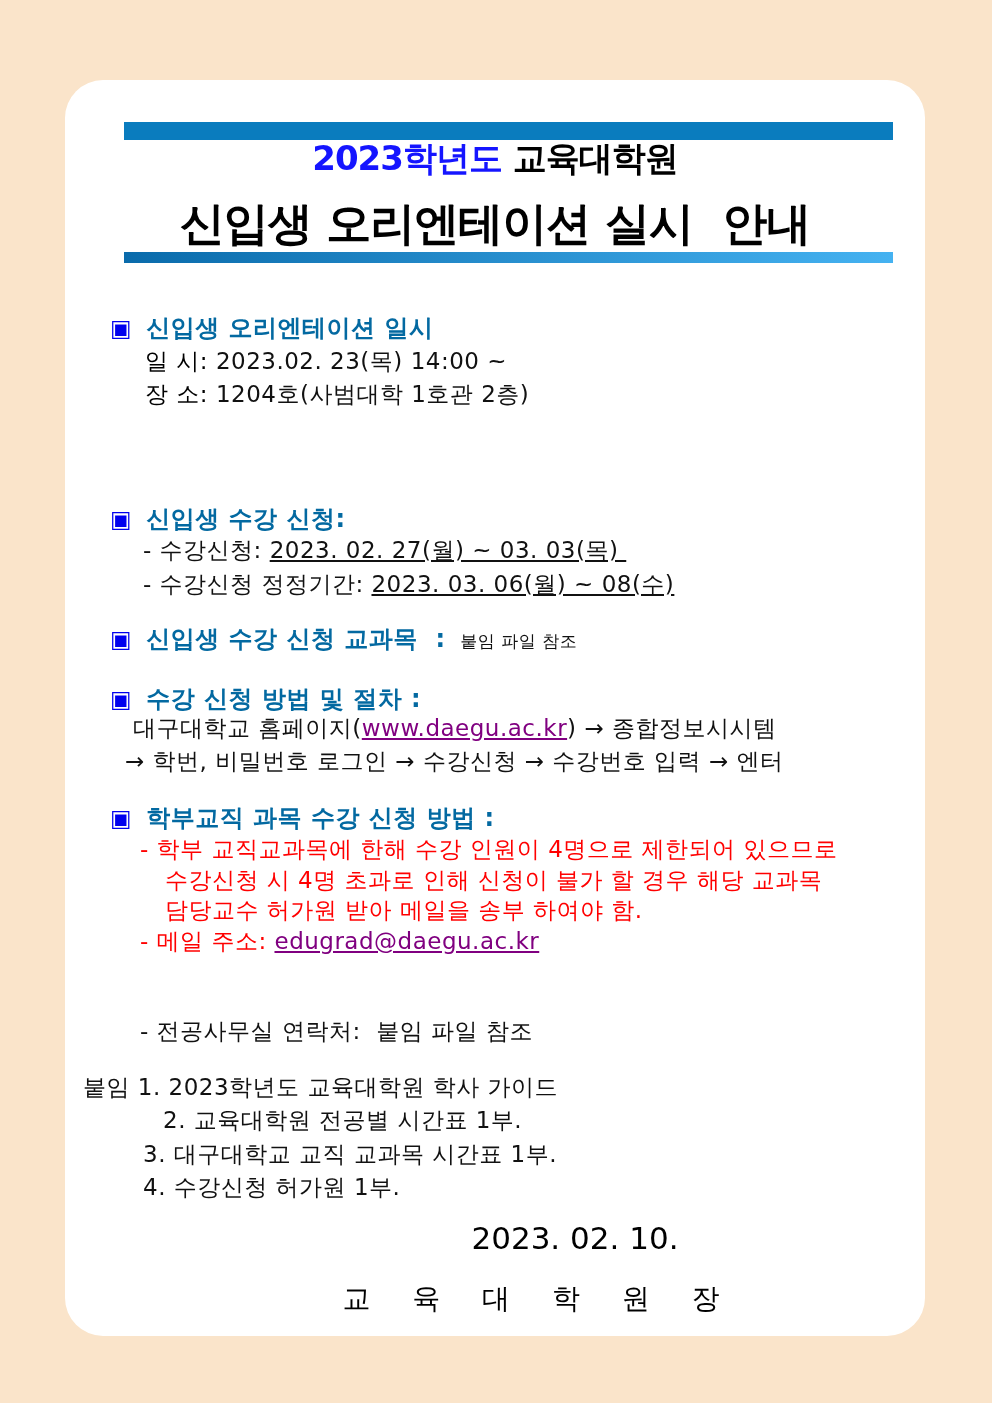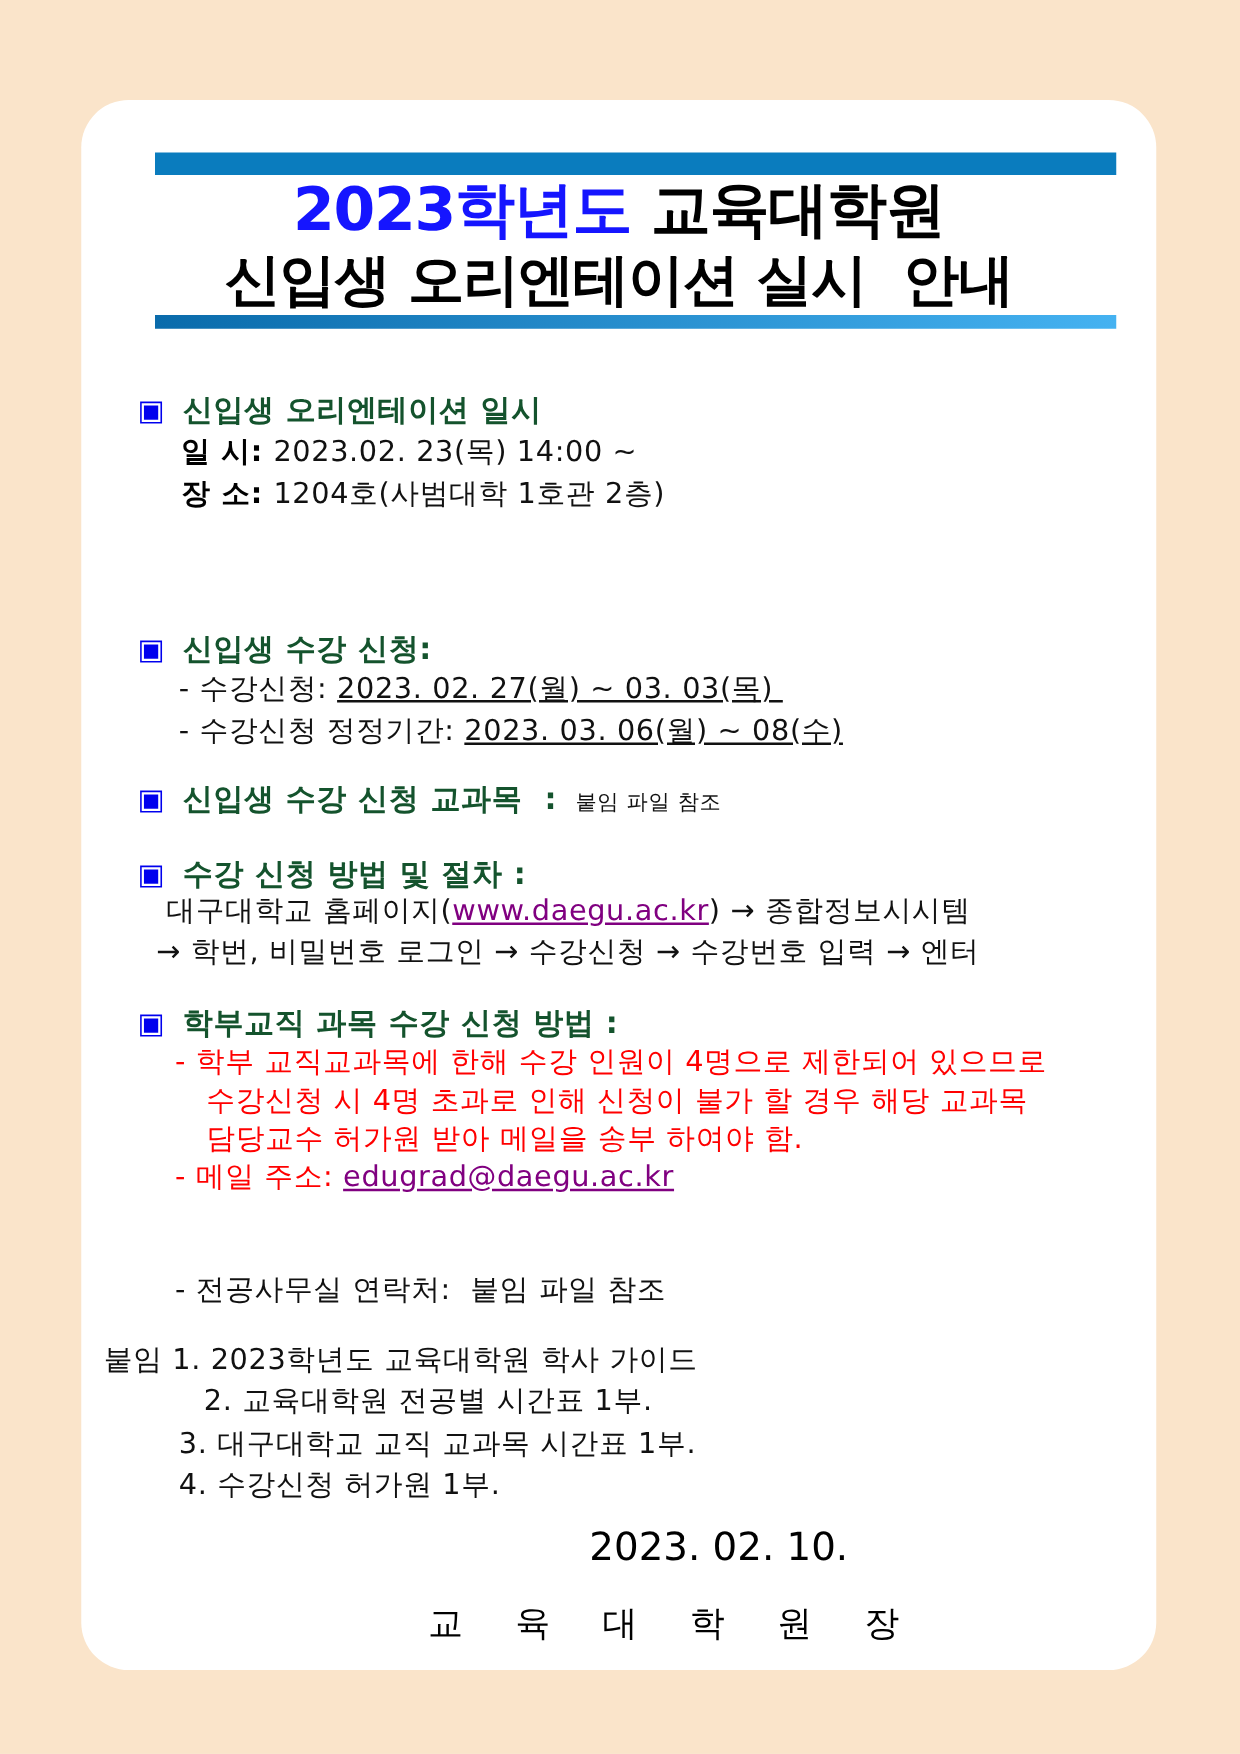--- a/index.html
+++ b/index.html
@@ -25,21 +25,21 @@
   .bar-bottom {
     position: absolute;
     left: 59px; top: 172px;
     width: 769px; height: 11px;
     background: linear-gradient(to right, #0a6bab, #45b2f1);
   }
   .title-line1 {
     position: absolute;
     left: 0; top: 56px; width: 860px;
     text-align: center;
-    font-size: 48px; font-weight: bold;
+    font-size: 34px; font-weight: bold;
     letter-spacing: -1px;
     color: #000000;
     white-space: pre;
   }
   .title-line1 .hl { color: #1515ff; }
   .title-line2 {
     position: absolute;
     left: 0; top: 114px; width: 860px;
     text-align: center;
     font-size: 45px; font-weight: bold;
@@ -47,23 +47,23 @@
     color: #000000;
     white-space: pre;
   }
   .line {
     position: absolute;
     white-space: pre;
     font-size: 23px;
     color: #111111;
     letter-spacing: 0.5px;
   }
-  .heading { font-weight: bold; color: #14532d; font-size: 24px; text-align: right; }
+  .heading { font-weight: bold; color: #0369a1; font-size: 24px; text-align: right; }
   .bullet { color: #0000ee; font-weight: normal; margin-right: 14px; }
-  .bold-label { font-weight: bold; color: #000000; }
+  .bold-label { font-weight: normal; color: #000000; }
   .red { color: #ff0000; }
   .black { color: #111111; font-weight: normal; font-size: 17px; }
   .underlined { text-decoration: underline; }
   .link { color: #800080; text-decoration: underline; cursor: pointer; }
   .footer-date {
     position: absolute;
     left: 80px; top: 1140px; width: 860px;
     text-align: center;
     font-size: 31px;
     color: #000000;

